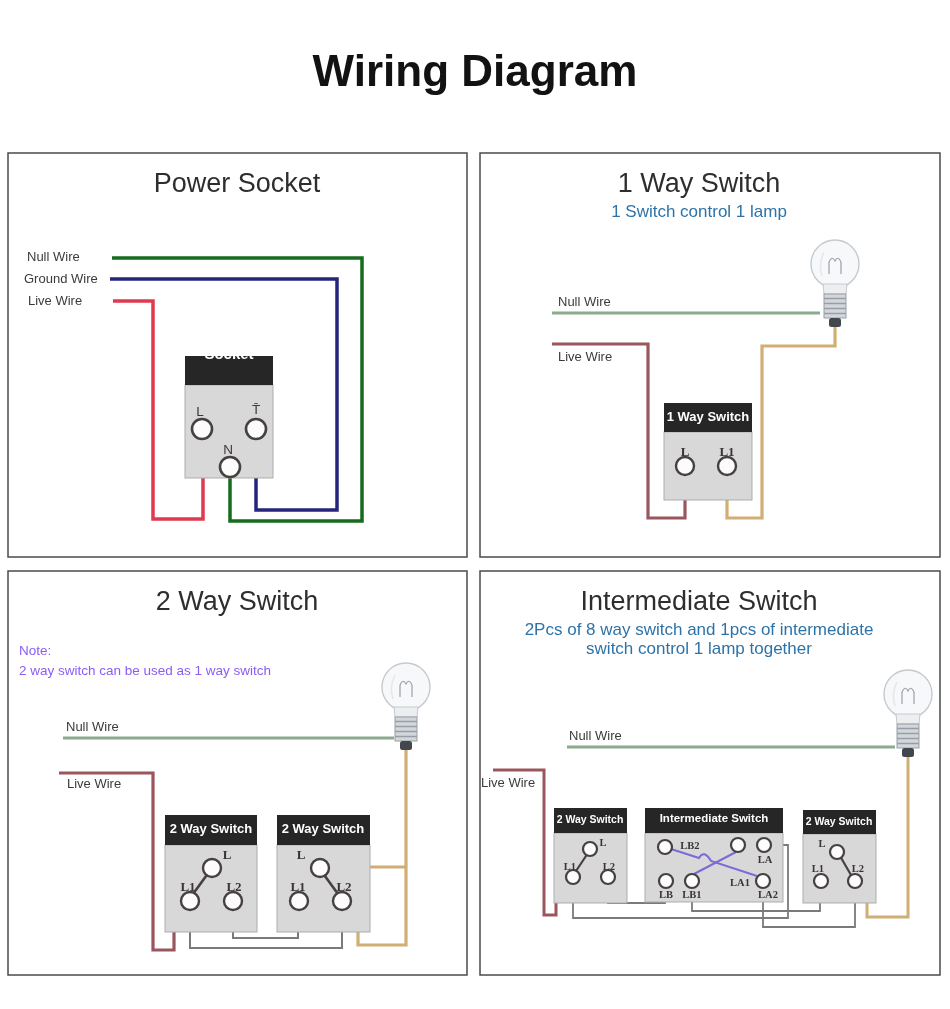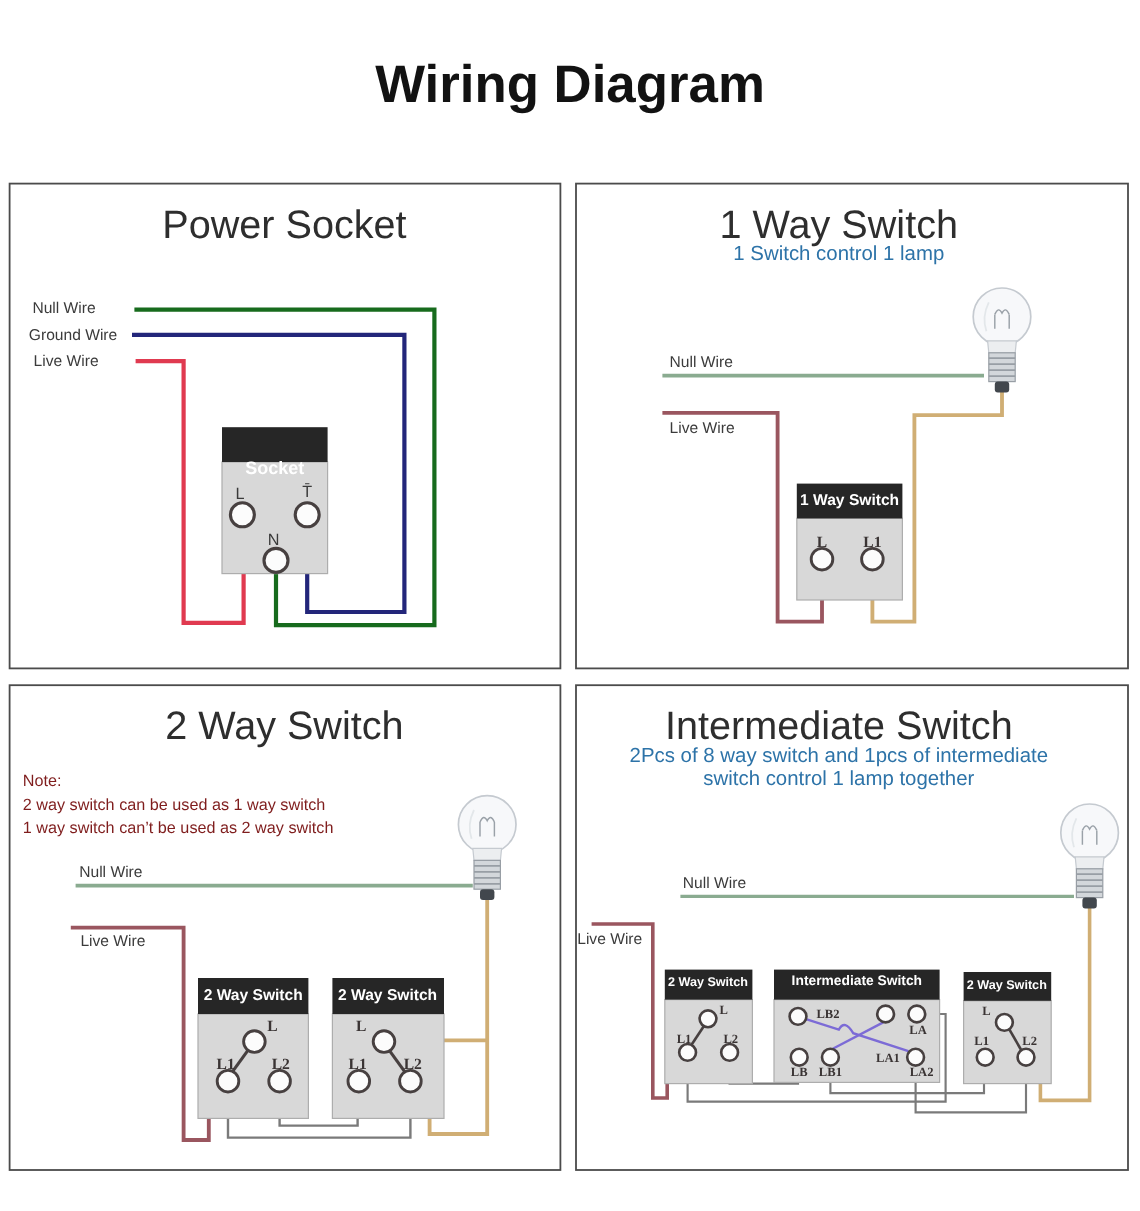--- a/index.html
+++ b/index.html
@@ -2,24 +2,24 @@
 <html><head>
 <meta charset="utf-8">
 <style>
   html,body{margin:0;padding:0;background:#ffffff;}
   #stage{position:relative;width:950px;height:1009px;background:#ffffff;overflow:hidden;
          font-family:"Liberation Sans","DejaVu Sans",sans-serif;text-align:right;}
   #wiresvg{position:absolute;left:0;top:0;}
   .abs{position:absolute;white-space:nowrap;}
   .ctr{transform:translateX(-50%);}
   .main-title{font-size:44px;font-weight:bold;color:#121212;letter-spacing:0px;}
-  .panel-title{font-size:33px;font-weight:400;color:#2e2e2e;}
+  .panel-title{font-size:27px;font-weight:400;color:#2e2e2e;}
   .panel-sub{font-size:17px;color:#2d73a8;}
   .wire-label{font-size:13px;color:#3b3b3b;}
-  .note-text{font-size:13.5px;color:#7f1d1d;}
+  .note-text{font-size:13.5px;color:#8b5cf6;}
   .hdr{color:#ffffff;font-weight:bold;}
   .hdr15{font-size:15px;}
   .hdr13{font-size:13px;}
   .hdr11{font-size:11.5px;}
   .hdr10{font-size:10.5px;}
   .term{font-family:"Liberation Serif","DejaVu Serif",serif;font-weight:bold;color:#3a3434;}
   .t13{font-size:13.5px;color:#3a3a3a;font-family:"Liberation Sans",sans-serif;font-weight:400;}
   .t12{font-size:13px;}
   .t10{font-size:10.5px;}
 </style>
@@ -116,37 +116,36 @@
     <circle cx="855" cy="881" r="7" fill="#fcfcfc" stroke-width="2.2" stroke="#474040"></circle>
     <use href="#bulb" transform="translate(908,694)"></use>
   </svg>
 
   <div class="abs ctr main-title" style="left:475px;top:46px;">Wiring Diagram</div>
 
   <div class="abs ctr panel-title" style="left:237px;top:168px;">Power Socket</div>
   <div class="abs wire-label" style="left:27px;top:249px;">Null Wire</div>
   <div class="abs wire-label" style="left:24px;top:271px;">Ground Wire</div>
   <div class="abs wire-label" style="left:28px;top:293px;">Live Wire</div>
-  <div class="abs ctr hdr hdr15" style="left:229px;top:382px;">Socket</div>
+  <div class="abs ctr hdr hdr15" style="left:229px;top:345px;">Socket</div>
   <div class="abs ctr t13" style="left:200px;top:404px;">L</div>
   <div class="abs ctr t13" style="left:256px;top:402px;">T̄</div>
   <div class="abs ctr t13" style="left:228px;top:442px;">N</div>
 
   <div class="abs ctr panel-title" style="left:699px;top:168px;">1 Way Switch</div>
   <div class="abs ctr panel-sub" style="left:699px;top:202px;">1 Switch control 1 lamp</div>
   <div class="abs wire-label" style="left:558px;top:294px;">Null Wire</div>
   <div class="abs wire-label" style="left:558px;top:349px;">Live Wire</div>
   <div class="abs ctr hdr hdr13" style="left:708px;top:409px;">1 Way Switch</div>
   <div class="abs ctr term t12" style="left:685px;top:444px;">L</div>
   <div class="abs ctr term t12" style="left:727px;top:444px;">L1</div>
 
   <div class="abs ctr panel-title" style="left:237px;top:586px;">2 Way Switch</div>
   <div class="abs note-text" style="left:19px;top:643px;">Note:</div>
   <div class="abs note-text" style="left:19px;top:663px;">2 way switch can be used as 1 way switch</div>
-  <div class="abs note-text" style="left:19px;top:682px;">1 way switch can’t be used as 2 way switch</div>
   <div class="abs wire-label" style="left:66px;top:719px;">Null Wire</div>
   <div class="abs wire-label" style="left:67px;top:776px;">Live Wire</div>
   <div class="abs ctr hdr hdr13" style="left:211px;top:821px;">2 Way Switch</div>
   <div class="abs ctr hdr hdr13" style="left:323px;top:821px;">2 Way Switch</div>
   <div class="abs ctr term t12" style="left:227px;top:847px;">L</div>
   <div class="abs ctr term t12" style="left:188px;top:879px;">L1</div>
   <div class="abs ctr term t12" style="left:234px;top:879px;">L2</div>
   <div class="abs ctr term t12" style="left:301px;top:847px;">L</div>
   <div class="abs ctr term t12" style="left:298px;top:879px;">L1</div>
   <div class="abs ctr term t12" style="left:344px;top:879px;">L2</div>

